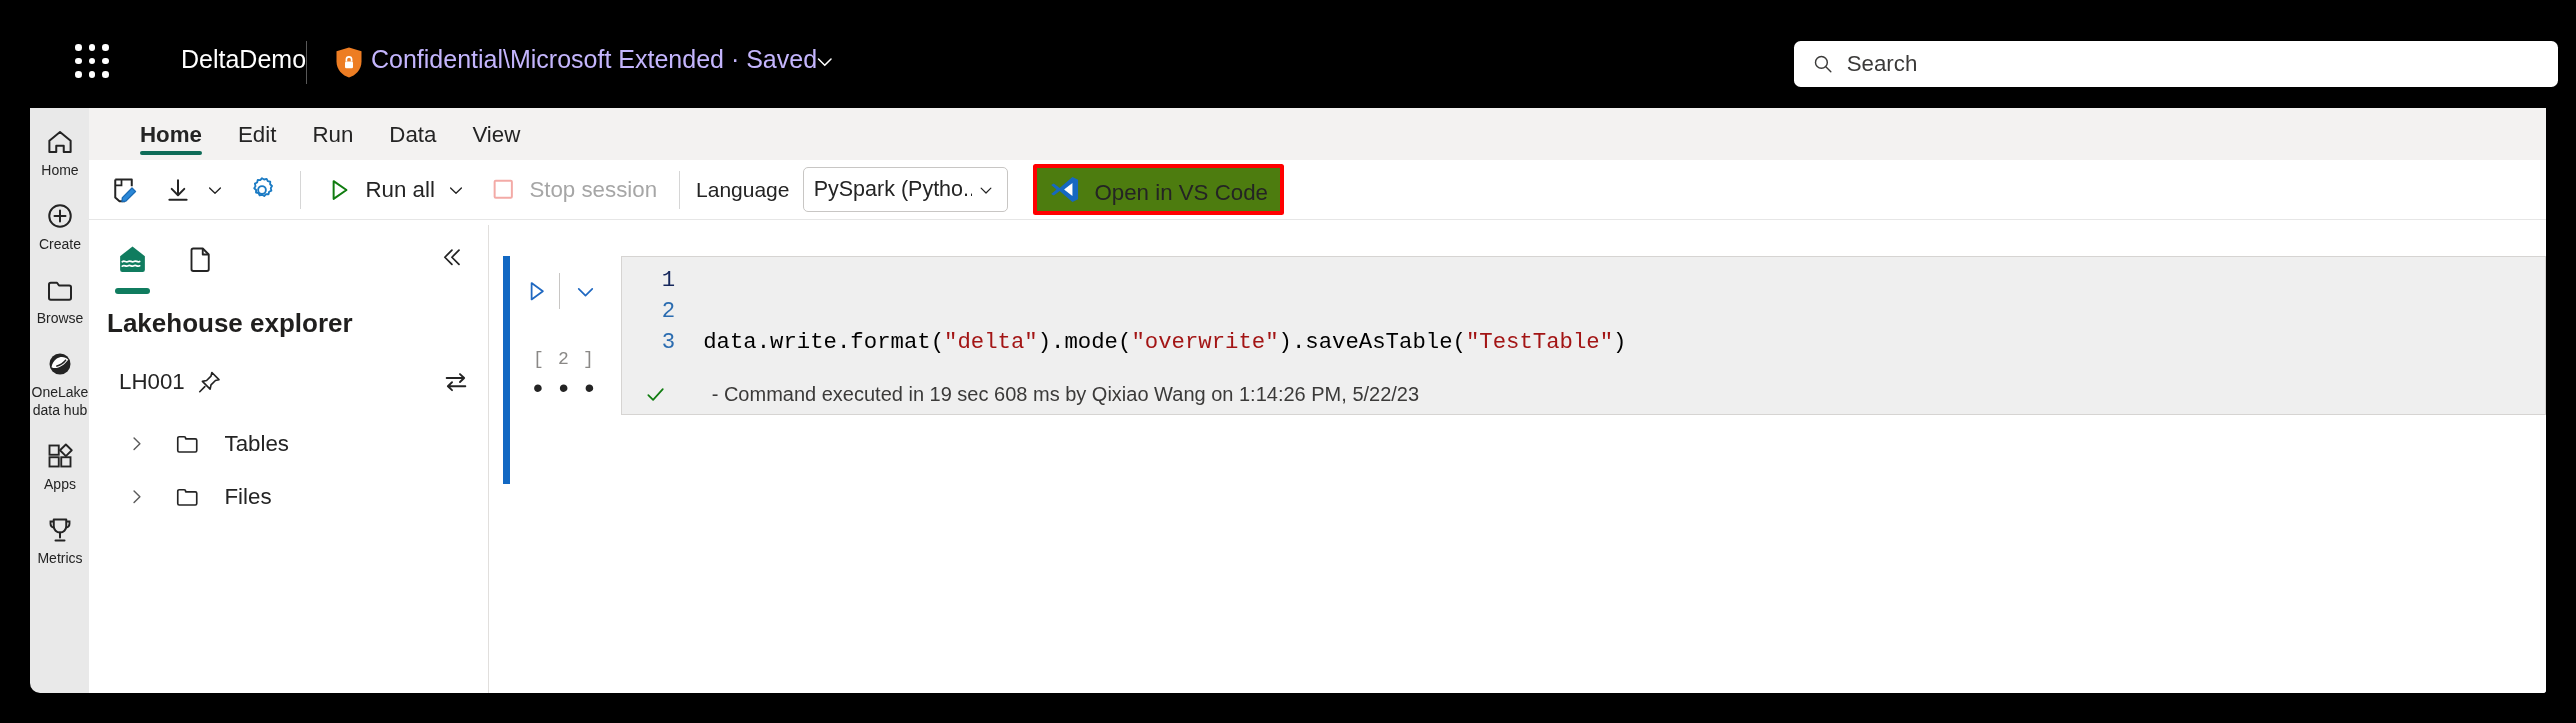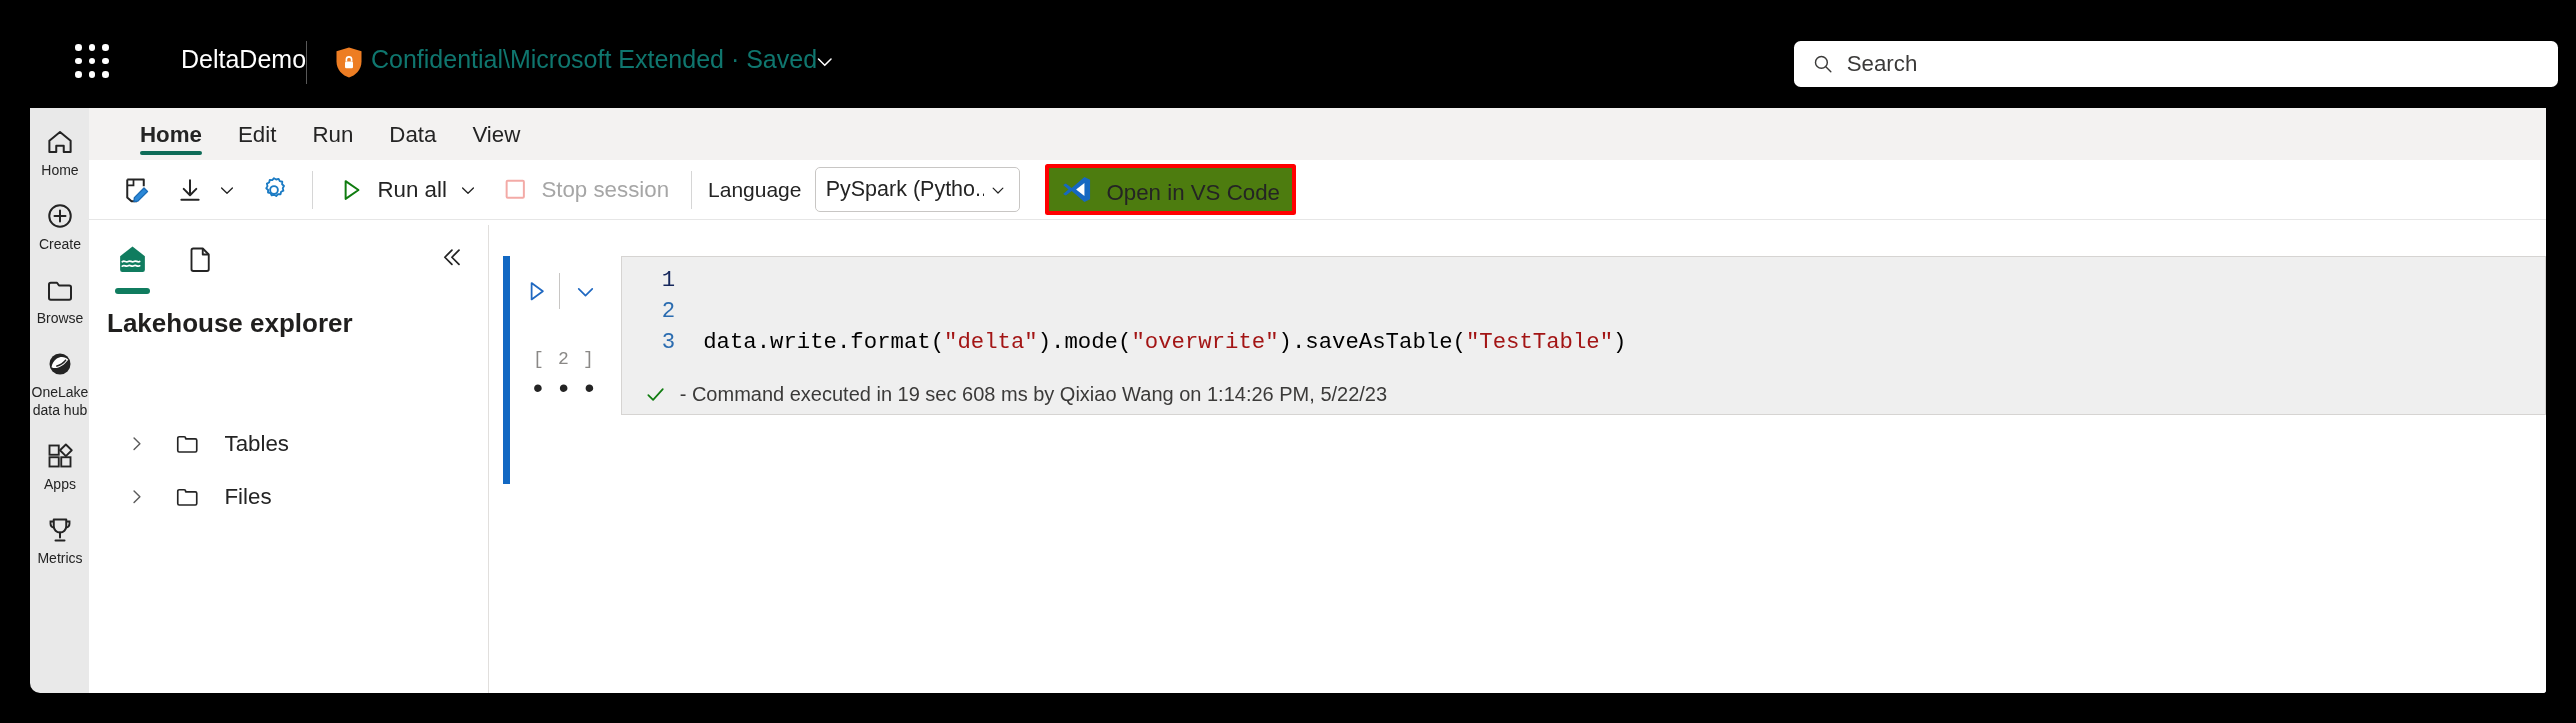--- a/index.html
+++ b/index.html
@@ -70,21 +70,21 @@
     left: 304px;
     top: 46px;
     width: 30px;
     height: 33px;
   }
   .sensitivity {
     position: absolute;
     left: 341px;
     top: 45px;
     font-size: 25px;
-    color: #0f766e;
+    color: #c4b5fd;
     white-space: nowrap;
   }
   .sens-chevron {
     position: absolute;
     left: 784px;
     top: 51px;
     width: 21.5px;
     height: 21.5px;
     cursor: pointer;
   }
@@ -203,21 +203,21 @@
   
   .toolbar {
     position: absolute;
     left: 0;
     top: 52px;
     width: 100%;
     height: 60px;
     background: #ffffff;
     display: flex;
     align-items: center;
-    padding-left: 21px;
+    padding-left: 9px;
     box-sizing: border-box;
     border-bottom: 0.8px solid #e6e6e6;
   }
   .tb-btn {
     display: flex;
     align-items: center;
     height: 48px;
     padding: 0 10px;
     border-radius: 4.1px;
     cursor: pointer;
@@ -533,20 +533,21 @@
     top: 119px;
     right: 0;
     height: 40px;
     background: #efefef;
     border: 0.8px solid #d6d4d2;
     border-top: none;
     box-sizing: border-box;
     display: flex;
     align-items: center;
     padding-left: 21.5px;
+    gap: 32px;
   }
   .status-check {
     width: 23px;
     height: 23px;
     flex: none;
     display: flex;
     align-items: center;
     justify-content: center;
   }
   .status-text {
@@ -797,20 +798,35 @@
       <span class="lh-collapse">
         <span>
           <svg viewBox="0 0 24 24" width="26.5" height="26.5">
             <path d="M12.6 5.6 L6.2 12 L12.6 18.4 M19 5.6 L12.6 12 L19 18.4" fill="none" stroke="#242424" stroke-width="1.6" stroke-linecap="round" stroke-linejoin="round"></path>
           </svg>
         </span>
       </span>
 
       <div class="lh-title">Lakehouse explorer</div>
 
+      <div class="lh-ws">
+        <span class="wsname">LH001</span>
+        <span class="pin">
+          <svg viewBox="0 0 24 24" width="26.5" height="26.5">
+            <path d="M14.4 3.2 L20.8 9.6 L17.6 10.4 L13.6 14.4 L12.8 18.2 L5.8 11.2 L9.6 10.4 L13.6 6.4 Z" fill="none" stroke="#242424" stroke-width="1.5" stroke-linejoin="round"></path>
+            <path d="M8.0 16.0 L3.4 20.6" fill="none" stroke="#242424" stroke-width="1.5" stroke-linecap="round"></path>
+          </svg>
+        </span>
+        <span class="swap">
+          <svg viewBox="0 0 24 24" width="28" height="28">
+            <path d="M4 8.6 H19 M15.4 5.2 L19 8.6 L15.4 12" fill="none" stroke="#242424" stroke-width="1.6" stroke-linecap="round" stroke-linejoin="round"></path>
+            <path d="M20 15.6 H5 M8.6 12.2 L5 15.6 L8.6 19" fill="none" stroke="#242424" stroke-width="1.6" stroke-linecap="round" stroke-linejoin="round"></path>
+          </svg>
+        </span>
+      </div>
 
       <div class="tree">
 
         <div class="tree-row">
           <span class="tchev">
             <svg viewBox="0 0 24 24" width="21.5" height="21.5">
               <path d="M9 5.5 L15.5 12 L9 18.5" fill="none" stroke="#5b5b5b" stroke-width="1.6" stroke-linecap="round" stroke-linejoin="round"></path>
             </svg>
           </span>
           <span class="tfolder">

